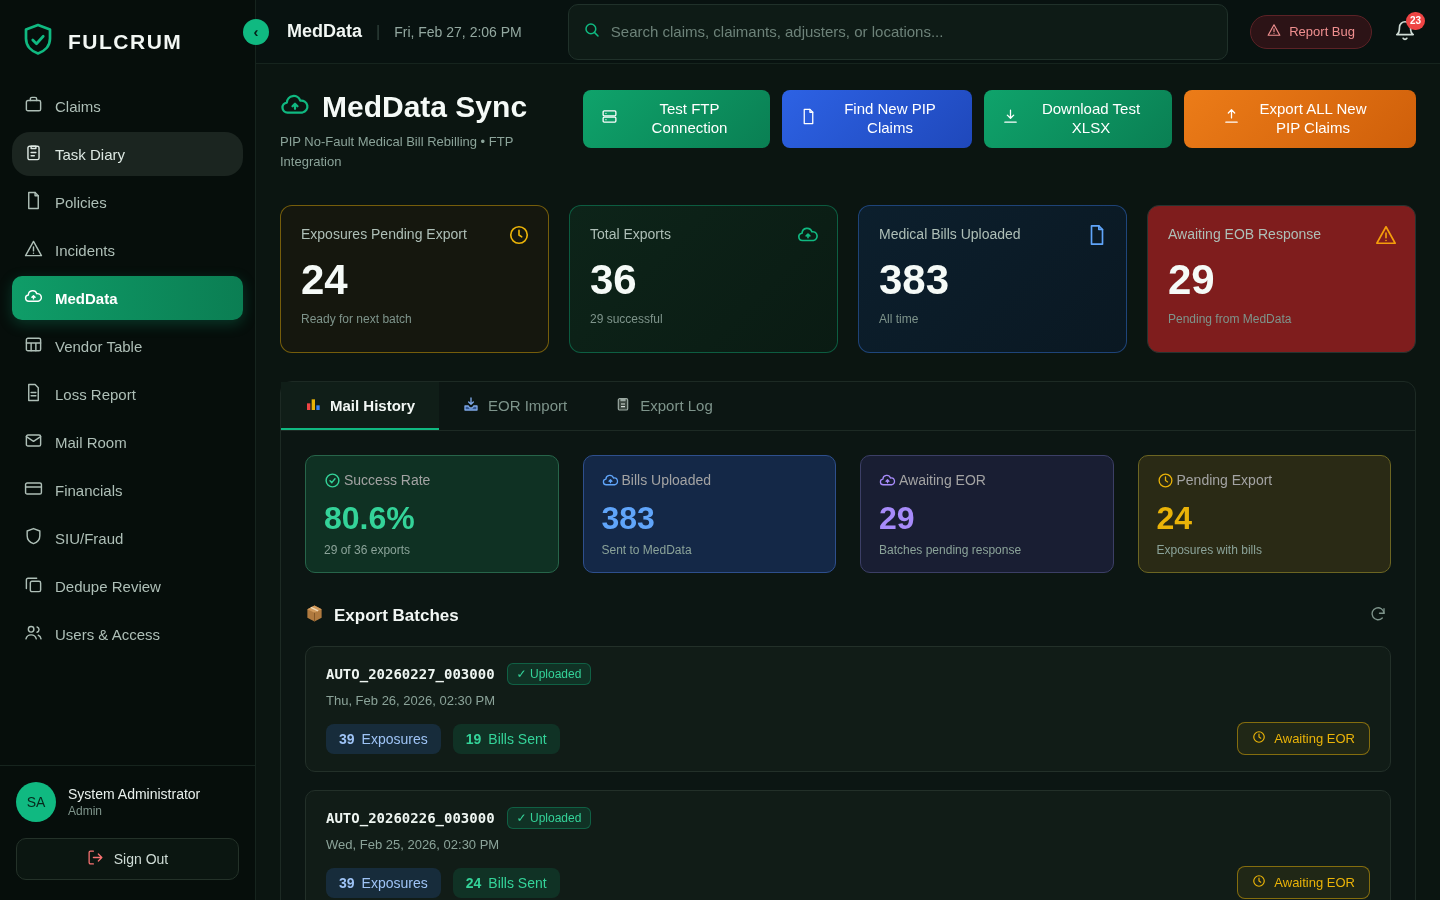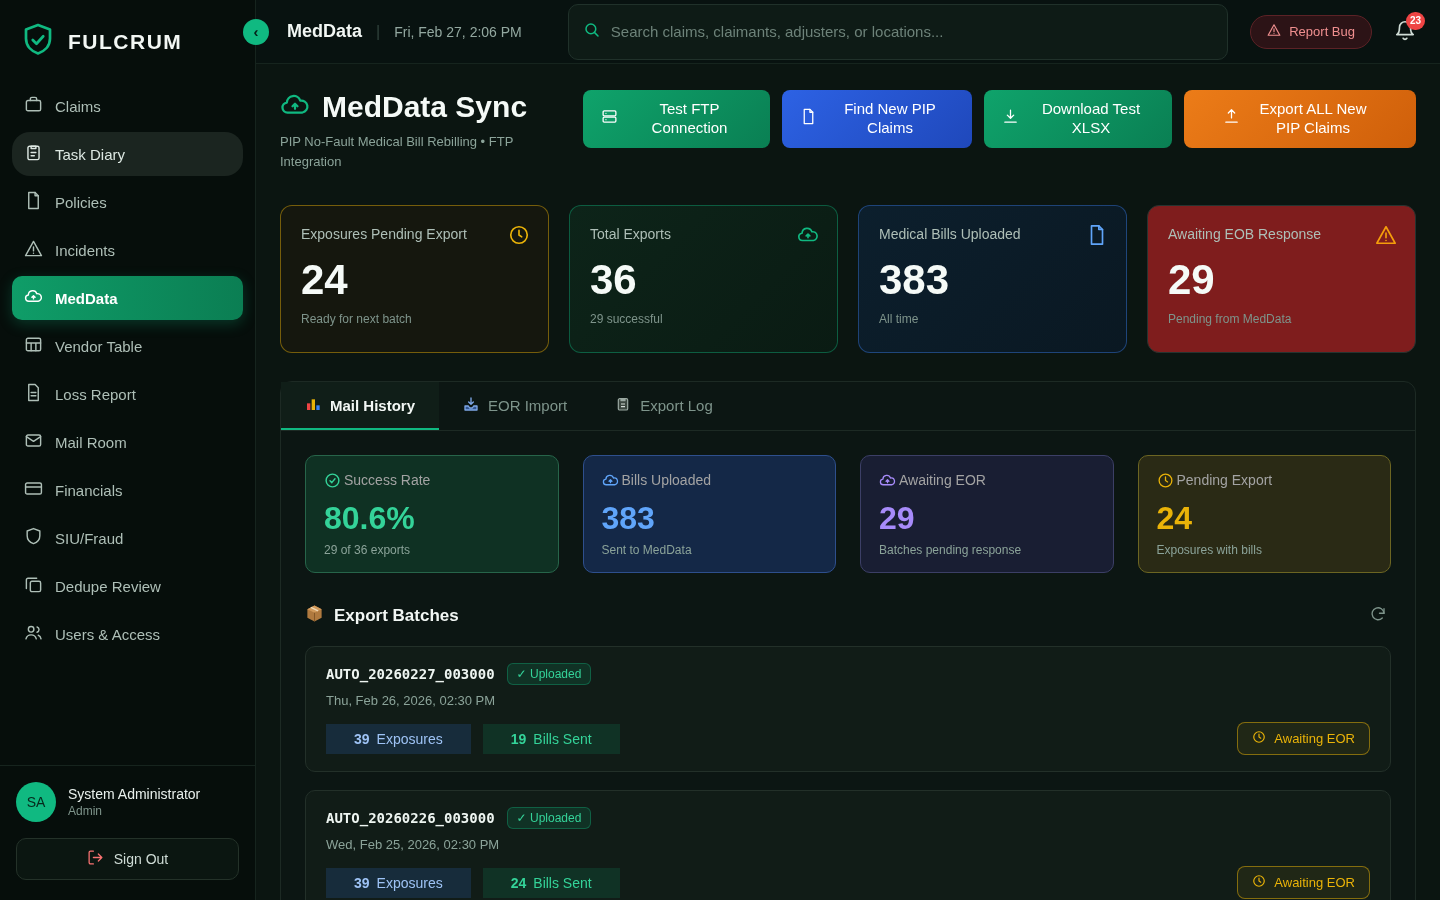--- a/index.html
+++ b/index.html
@@ -86,21 +86,21 @@
   
   .batches-head { display:flex; align-items:center; justify-content:space-between; margin:28px 0 16px 0; }
   .bh-left { display:flex; align-items:center; gap:10px; color:#f2f7f4; font-size:17px; font-weight:bold; }
   .refresh-btn { background:none; border:none; color:#7e948b; cursor:pointer; padding:4px; }
   .batch { background:#111c17; border:1px solid #233029; border-radius:10px; padding:16px 20px; margin-bottom:18px; }
   .batch-id-row { display:flex; align-items:center; gap:12px; }
   .batch-id { font-family:"DejaVu Sans Mono", monospace; font-size:14px; font-weight:bold; color:#eef5f1; }
   .uploaded-badge { font-size:12px; color:#34d399; background:rgba(16,185,129,.14); border:1px solid rgba(16,185,129,.35); border-radius:6px; padding:3px 9px; }
   .batch-date { color:#8ba399; font-size:13px; margin-top:8px; }
   .batch-chips { display:flex; align-items:center; gap:12px; margin-top:14px; }
-  .chip { border-radius:0; padding:7px 28px; font-size:14px; display:flex; gap:7px; align-items:center; }
+  .chip { border-radius:8px; padding:7px 13px; font-size:14px; display:flex; gap:7px; align-items:center; }
   .chip-blue { background:rgba(59,130,246,.16); color:#9ec3f5; }
   .chip-green { background:rgba(16,185,129,.14); color:#34d399; }
   .chip b { font-weight:bold; }
   .eor-chip { margin-left:auto; display:flex; align-items:center; gap:8px; color:#eab308; font-size:13px; border:1px solid rgba(234,179,8,.5); background:rgba(234,179,8,.07); border-radius:8px; padding:7px 14px; }
 </style>
 </head>
 <body>
 
 <div class="app">
 

